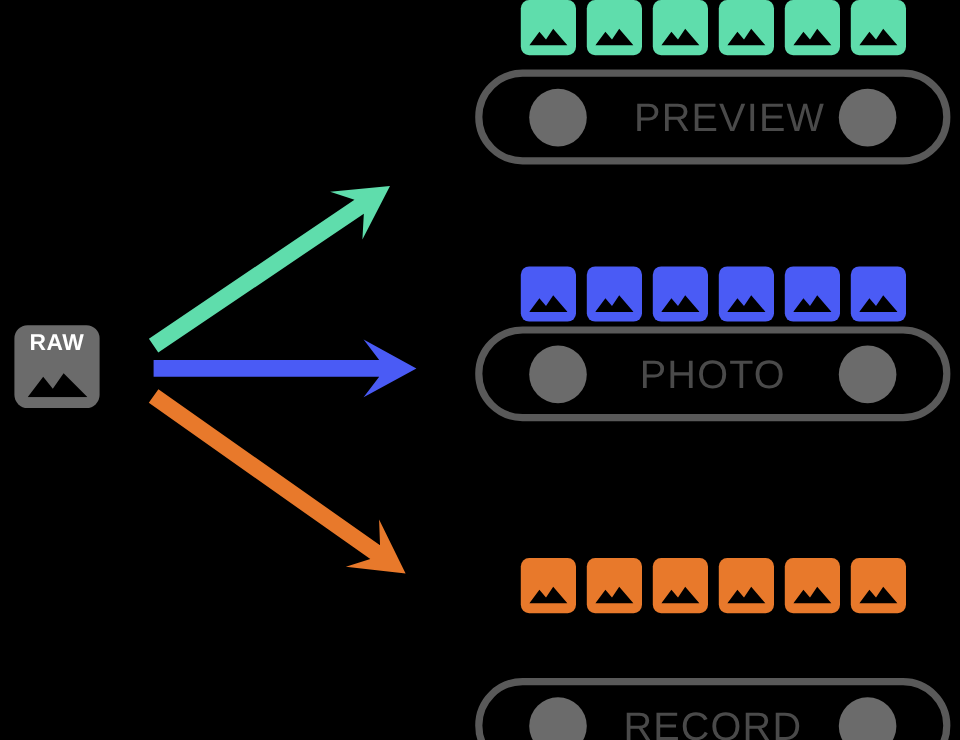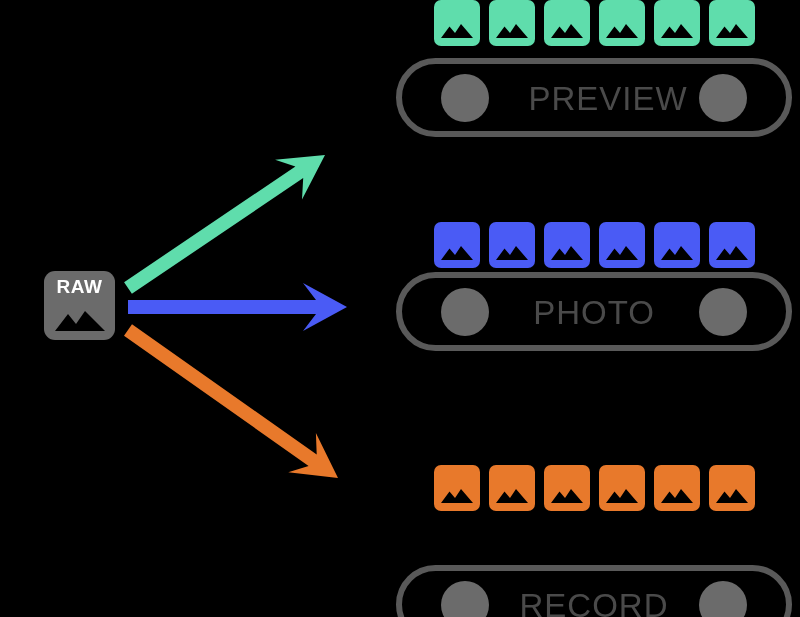--- a/index.html
+++ b/index.html
@@ -22,21 +22,20 @@
   
   .raw-node {
     position: absolute;
     left: 12px;
     top: 271px;
     width: 71px;
     height: 69px;
     border-radius: 11px;
     background: #6b6b6b;
     box-sizing: border-box;
-    margin-left: 32px;
   }
   .raw-label {
     position: absolute;
     top: 5px;
     left: 0;
     width: 100%;
     text-align: center;
     color: #ffffff;
     font-size: 19px;
     font-weight: bold;

